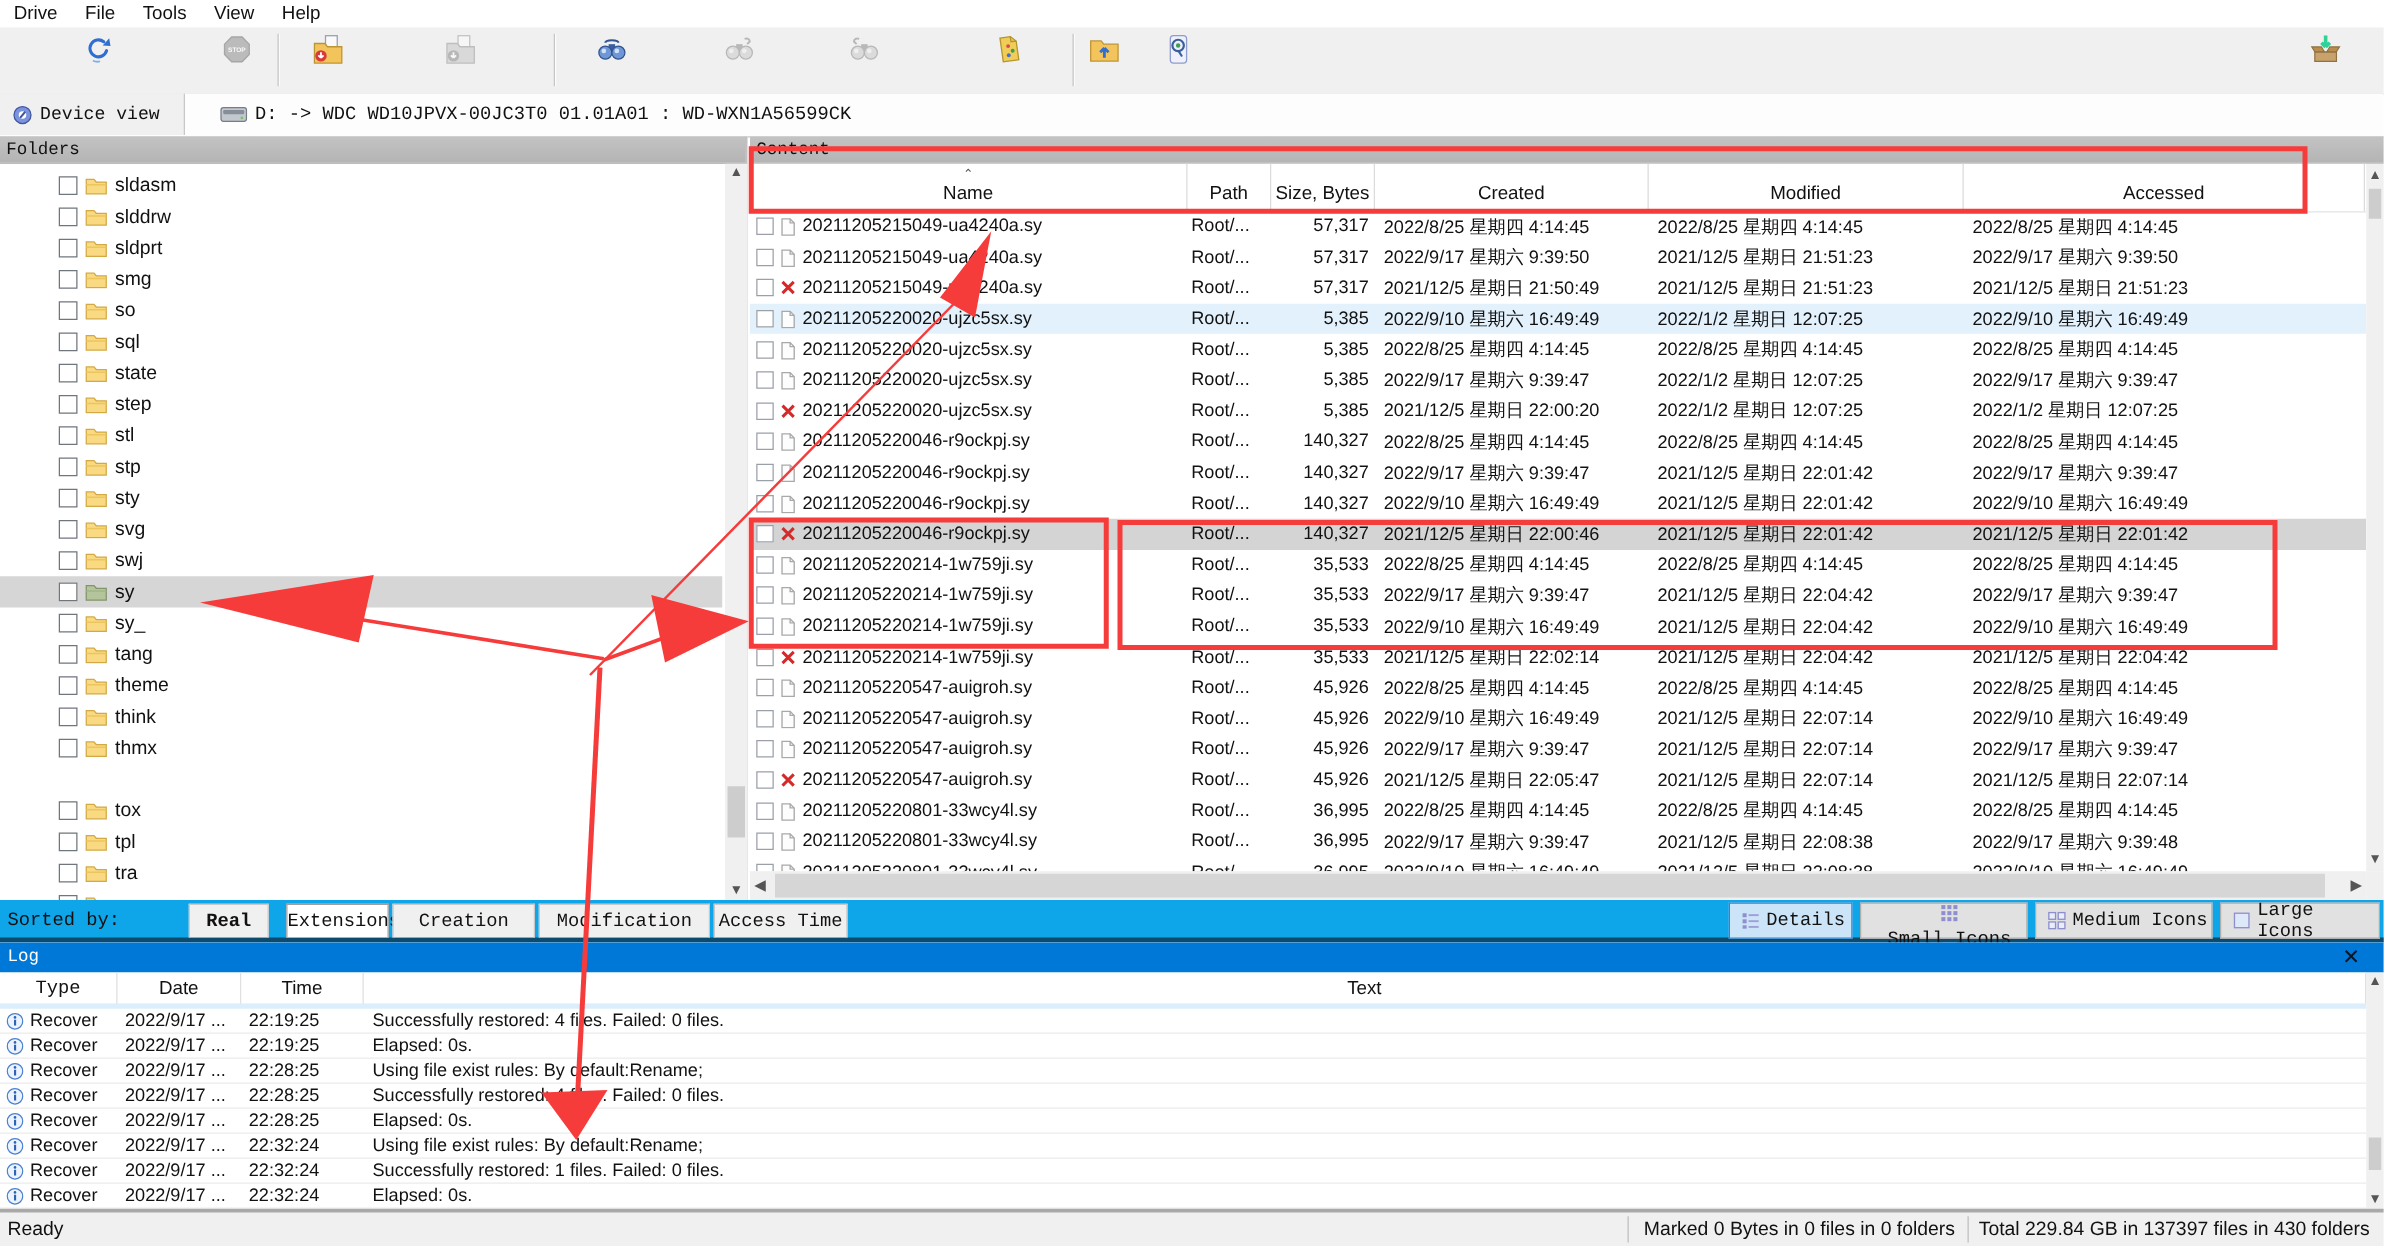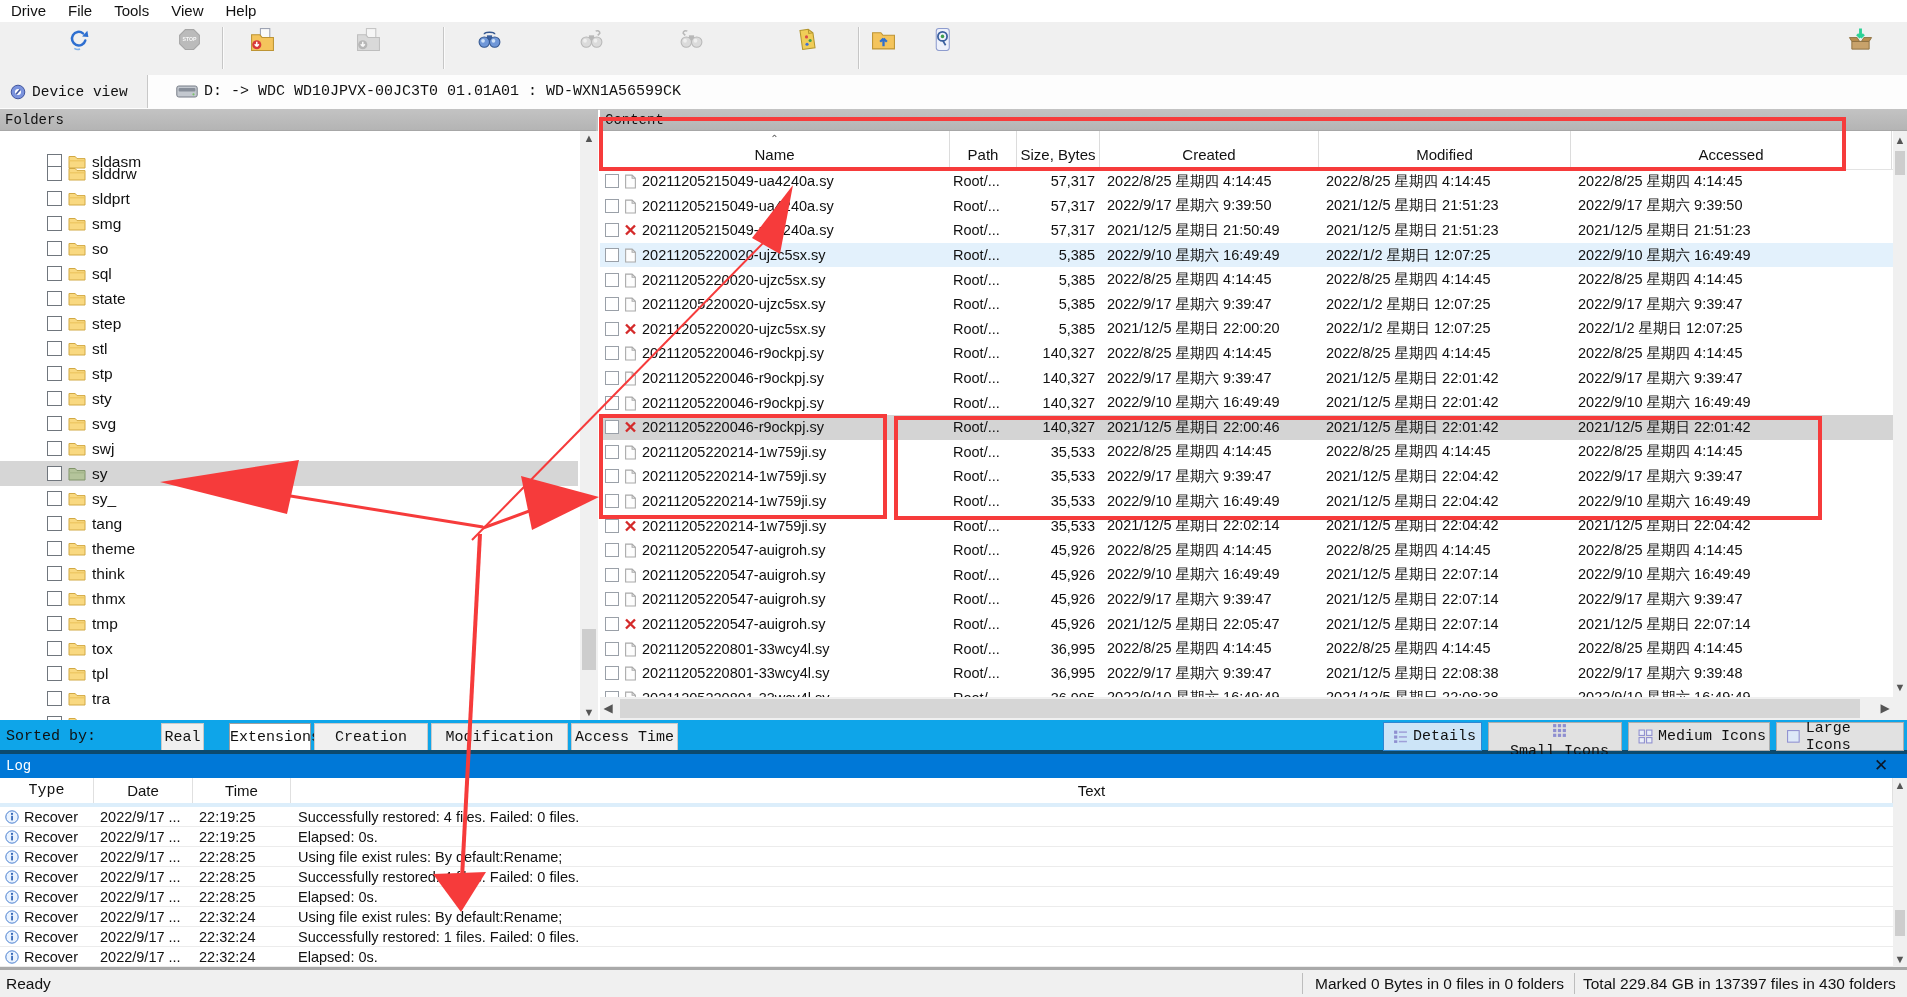--- a/index.html
+++ b/index.html
@@ -259,21 +259,21 @@
           <circle cx="17.5" cy="9.3" r="1.1" fill="#79c06a"></circle>
         </svg>
       </span>
     <span>D: -&gt; WDC WD10JPVX-00JC3T0 01.01A01 : WD-WXN1A56599CK</span>
   </div>
 </div>
 
 <div id="folders-panel">
   <div class="panel-title">Folders</div>
   <div id="tree">
-      <div class="titem" style="top: 5px; margin-top: 13px;">
+      <div class="titem" style="top: 5px;">
         <span class="cb"></span>
         <span class="fold">
           <svg viewBox="0 0 18 14">
             <path d="M1 1.5h6.2L9 3.6h8V13H1z" fill="#f9d981" stroke="#d2a944"></path>
             <path d="M1 5.8h16" stroke="#edc55f" stroke-width="1.2"></path>
           </svg>
         </span>
         <span>sldasm</span>
       </div>
       <div class="titem" style="top: 30px;">
@@ -448,30 +448,20 @@
       </div>
       <div class="titem" style="top: 455px;">
         <span class="cb"></span>
         <span class="fold">
           <svg viewBox="0 0 18 14">
             <path d="M1 1.5h6.2L9 3.6h8V13H1z" fill="#f9d981" stroke="#d2a944"></path>
             <path d="M1 5.8h16" stroke="#edc55f" stroke-width="1.2"></path>
           </svg>
         </span>
         <span>thmx</span>
-      </div>
-      <div class="titem" style="top: 480px;">
-        <span class="cb"></span>
-        <span class="fold">
-          <svg viewBox="0 0 18 14">
-            <path d="M1 1.5h6.2L9 3.6h8V13H1z" fill="#f9d981" stroke="#d2a944"></path>
-            <path d="M1 5.8h16" stroke="#edc55f" stroke-width="1.2"></path>
-          </svg>
-        </span>
-        <span>tmp</span>
       </div>
       <div class="titem" style="top: 505px;">
         <span class="cb"></span>
         <span class="fold">
           <svg viewBox="0 0 18 14">
             <path d="M1 1.5h6.2L9 3.6h8V13H1z" fill="#f9d981" stroke="#d2a944"></path>
             <path d="M1 5.8h16" stroke="#edc55f" stroke-width="1.2"></path>
           </svg>
         </span>
         <span>tox</span>
@@ -915,21 +905,21 @@
   <div id="content-hscroll">
     <div class="hsb-arrow" style="left:0;">◀</div>
     <div id="content-hthumb"></div>
     <div class="hsb-arrow" style="right:0;">▶</div>
   </div>
   <div id="scroll-corner"></div>
 </div>
 
 <div id="sortedbar">
   <span id="sorted-label">Sorted by:</span>
-<div class="stab" style="left: 161px; width: 43px;">Real</div>
+<div class="stab" style="left: 151px; width: 64px; font-weight: bold;">Real</div>
     <div class="stab active" style="left: 229px; width: 82px;">Extensions</div>
     <div class="stab" style="left: 314px; width: 114px;">Creation Time</div>
     <div class="stab" style="left: 431px; width: 137px;">Modification Time</div>
     <div class="stab" style="left: 571px; width: 107px;">Access Time</div>
     <div class="vbtn active" style="left: 1383px; width: 99px;">
       <span class="vicon">
         <svg viewBox="0 0 14 14">
           <rect x="1" y="1.5" width="3" height="3" fill="#8f8fd0"></rect>
           <rect x="1" y="6" width="3" height="3" fill="#8f8fd0"></rect>
           <rect x="1" y="10.5" width="3" height="2.5" fill="#8f8fd0"></rect>

